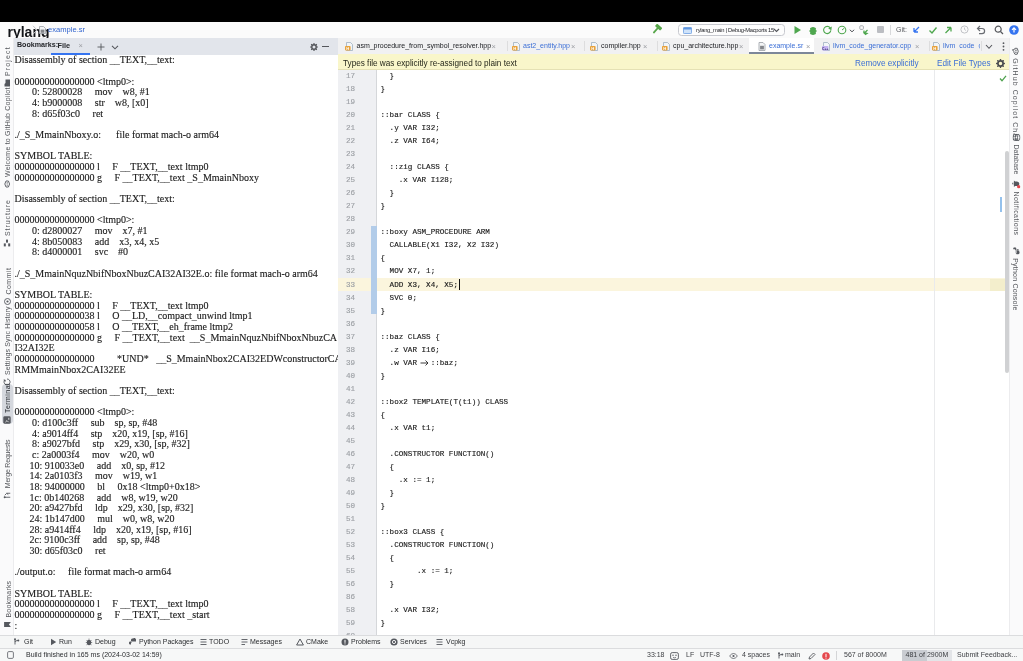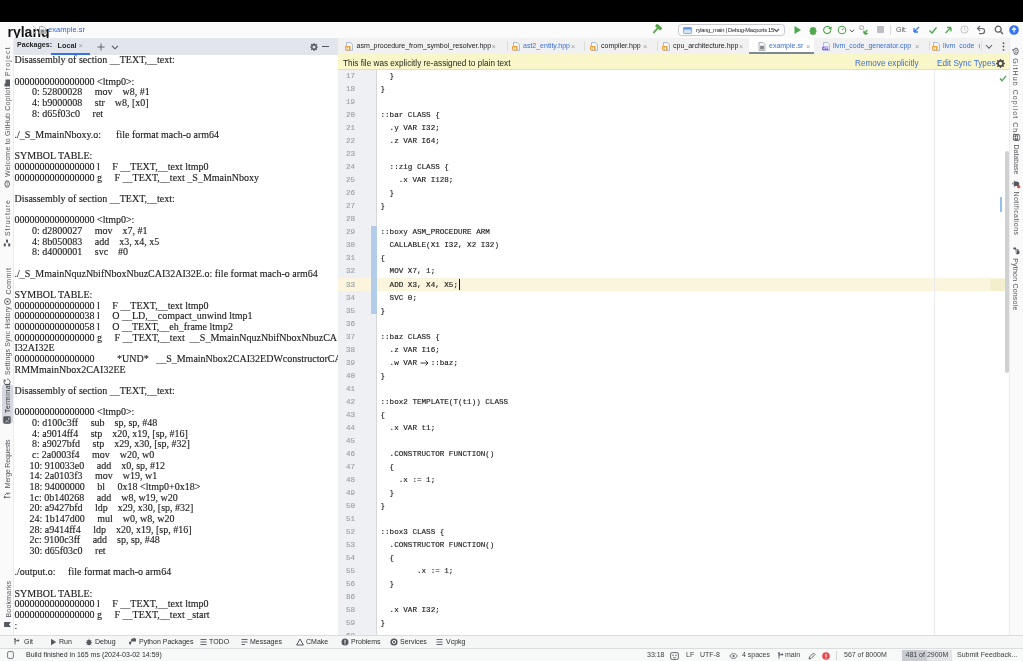--- a/index.html
+++ b/index.html
@@ -152,22 +152,22 @@
   <span style="letter-spacing:-0.2px;">Merge Requests</span>
 </div>
 <div class="lv" style="left:-16.5px;top:598px;width:47px;">
   <svg width="8" height="8" viewBox="0 0 8 8">
       <path d="M1.6 0.6 h4.8 v6.8 L4 5.4 L1.6 7.4 z" fill="#55585E"></path>
     </svg>
   <span style="letter-spacing:0.2px;">Bookmarks</span>
 </div>
 
 <div class="abs" style="left:14px;top:38px;width:323.5px;height:17px;background:#E2E5EB;"></div>
-<div class="abs" style="left:17px;top:41.4px;font-size:7.1px;font-weight:bold;color:#1d1f23;">Packages:</div>
-<div class="abs" style="left:57.5px;top:41.3px;font-size:7.3px;font-weight:bold;color:#26282c;">Local</div>
+<div class="abs" style="left:17px;top:41.4px;font-size:7.1px;font-weight:bold;color:#1d1f23;">Bookmarks:</div>
+<div class="abs" style="left:57.5px;top:41.3px;font-size:7.3px;font-weight:bold;color:#26282c;">File</div>
 <div class="abs" style="left:78.5px;top:40.5px;font-size:7.5px;color:#9B9DA2;">×</div>
 <div class="abs" style="left:51px;top:52.8px;width:39px;height:2.2px;background:#3574F0;"></div>
 <svg class="abs" style="left:96.5px;top:42.5px;" width="8" height="8" viewBox="0 0 8 8">
     <path d="M4 0.5 v7 M0.5 4 h7" stroke="#55575C" stroke-width="0.9"></path>
   </svg>
 <svg class="abs" style="left:111px;top:44.5px;" width="8" height="5" viewBox="0 0 8 5">
     <path d="M1 0.8 L4 3.8 L7 0.8" stroke="#55575C" stroke-width="1.1" fill="none"></path>
   </svg>
 <svg class="abs" style="left:310px;top:42.5px;" width="8" height="8" viewBox="0 0 9 9">
   <circle cx="4.5" cy="4.5" r="2.5" fill="none" stroke="#55575C" stroke-width="1.6"></circle>
@@ -301,23 +301,23 @@
 <svg class="abs" style="left:985px;top:44px;" width="8" height="6" viewBox="0 0 8 6">
     <path d="M1 1 L4 4.3 L7 1" stroke="#55575C" stroke-width="1.1" fill="none"></path>
   </svg>
 <svg class="abs" style="left:1001.5px;top:41.5px;" width="3" height="9" viewBox="0 0 3 9">
     <circle cx="1.5" cy="1.2" r="0.9" fill="#55575C"></circle>
     <circle cx="1.5" cy="4.5" r="0.9" fill="#55575C"></circle>
     <circle cx="1.5" cy="7.8" r="0.9" fill="#55575C"></circle>
   </svg>
 
 <div class="abs" style="left:337.5px;top:54px;width:671.5px;height:16px;background:#F9F6CA;border-bottom:1px solid #E5E1B4;"></div>
-<div class="abs" style="left:343px;top:58.5px;font-size:8.2px;color:#26281c;">This file was explicitly re-assigned to plain text</div>
+<div class="abs" style="left:343px;top:58.5px;font-size:8.2px;color:#26281c;">Types file was explicitly re-assigned to plain text</div>
 <div class="abs" style="left:855px;top:58.5px;font-size:8.2px;color:#3C6FD6;">Remove explicitly</div>
-<div class="abs" style="left:937px;top:58.5px;font-size:8.2px;color:#3C6FD6;">Edit Sync Types</div>
+<div class="abs" style="left:937px;top:58.5px;font-size:8.2px;color:#3C6FD6;">Edit File Types</div>
 <svg class="abs" style="left:995.5px;top:58.5px;" width="9" height="9" viewBox="0 0 9 9">
   <circle cx="4.5" cy="4.5" r="2.6" fill="none" stroke="#4A4C50" stroke-width="1.7"></circle>
   <g fill="#4A4C50">
       <rect x="3.8" y="0" width="1.4" height="2" rx="0.4"></rect>
       <rect x="3.8" y="7" width="1.4" height="2" rx="0.4"></rect>
       <rect x="0" y="3.8" width="2" height="1.4" rx="0.4"></rect>
       <rect x="7" y="3.8" width="2" height="1.4" rx="0.4"></rect>
       <rect x="3.8" y="0" width="1.4" height="2" rx="0.4" transform="rotate(45 4.5 4.5)"></rect>
       <rect x="3.8" y="7" width="1.4" height="2" rx="0.4" transform="rotate(45 4.5 4.5)"></rect>
       <rect x="0" y="3.8" width="2" height="1.4" rx="0.4" transform="rotate(45 4.5 4.5)"></rect>

